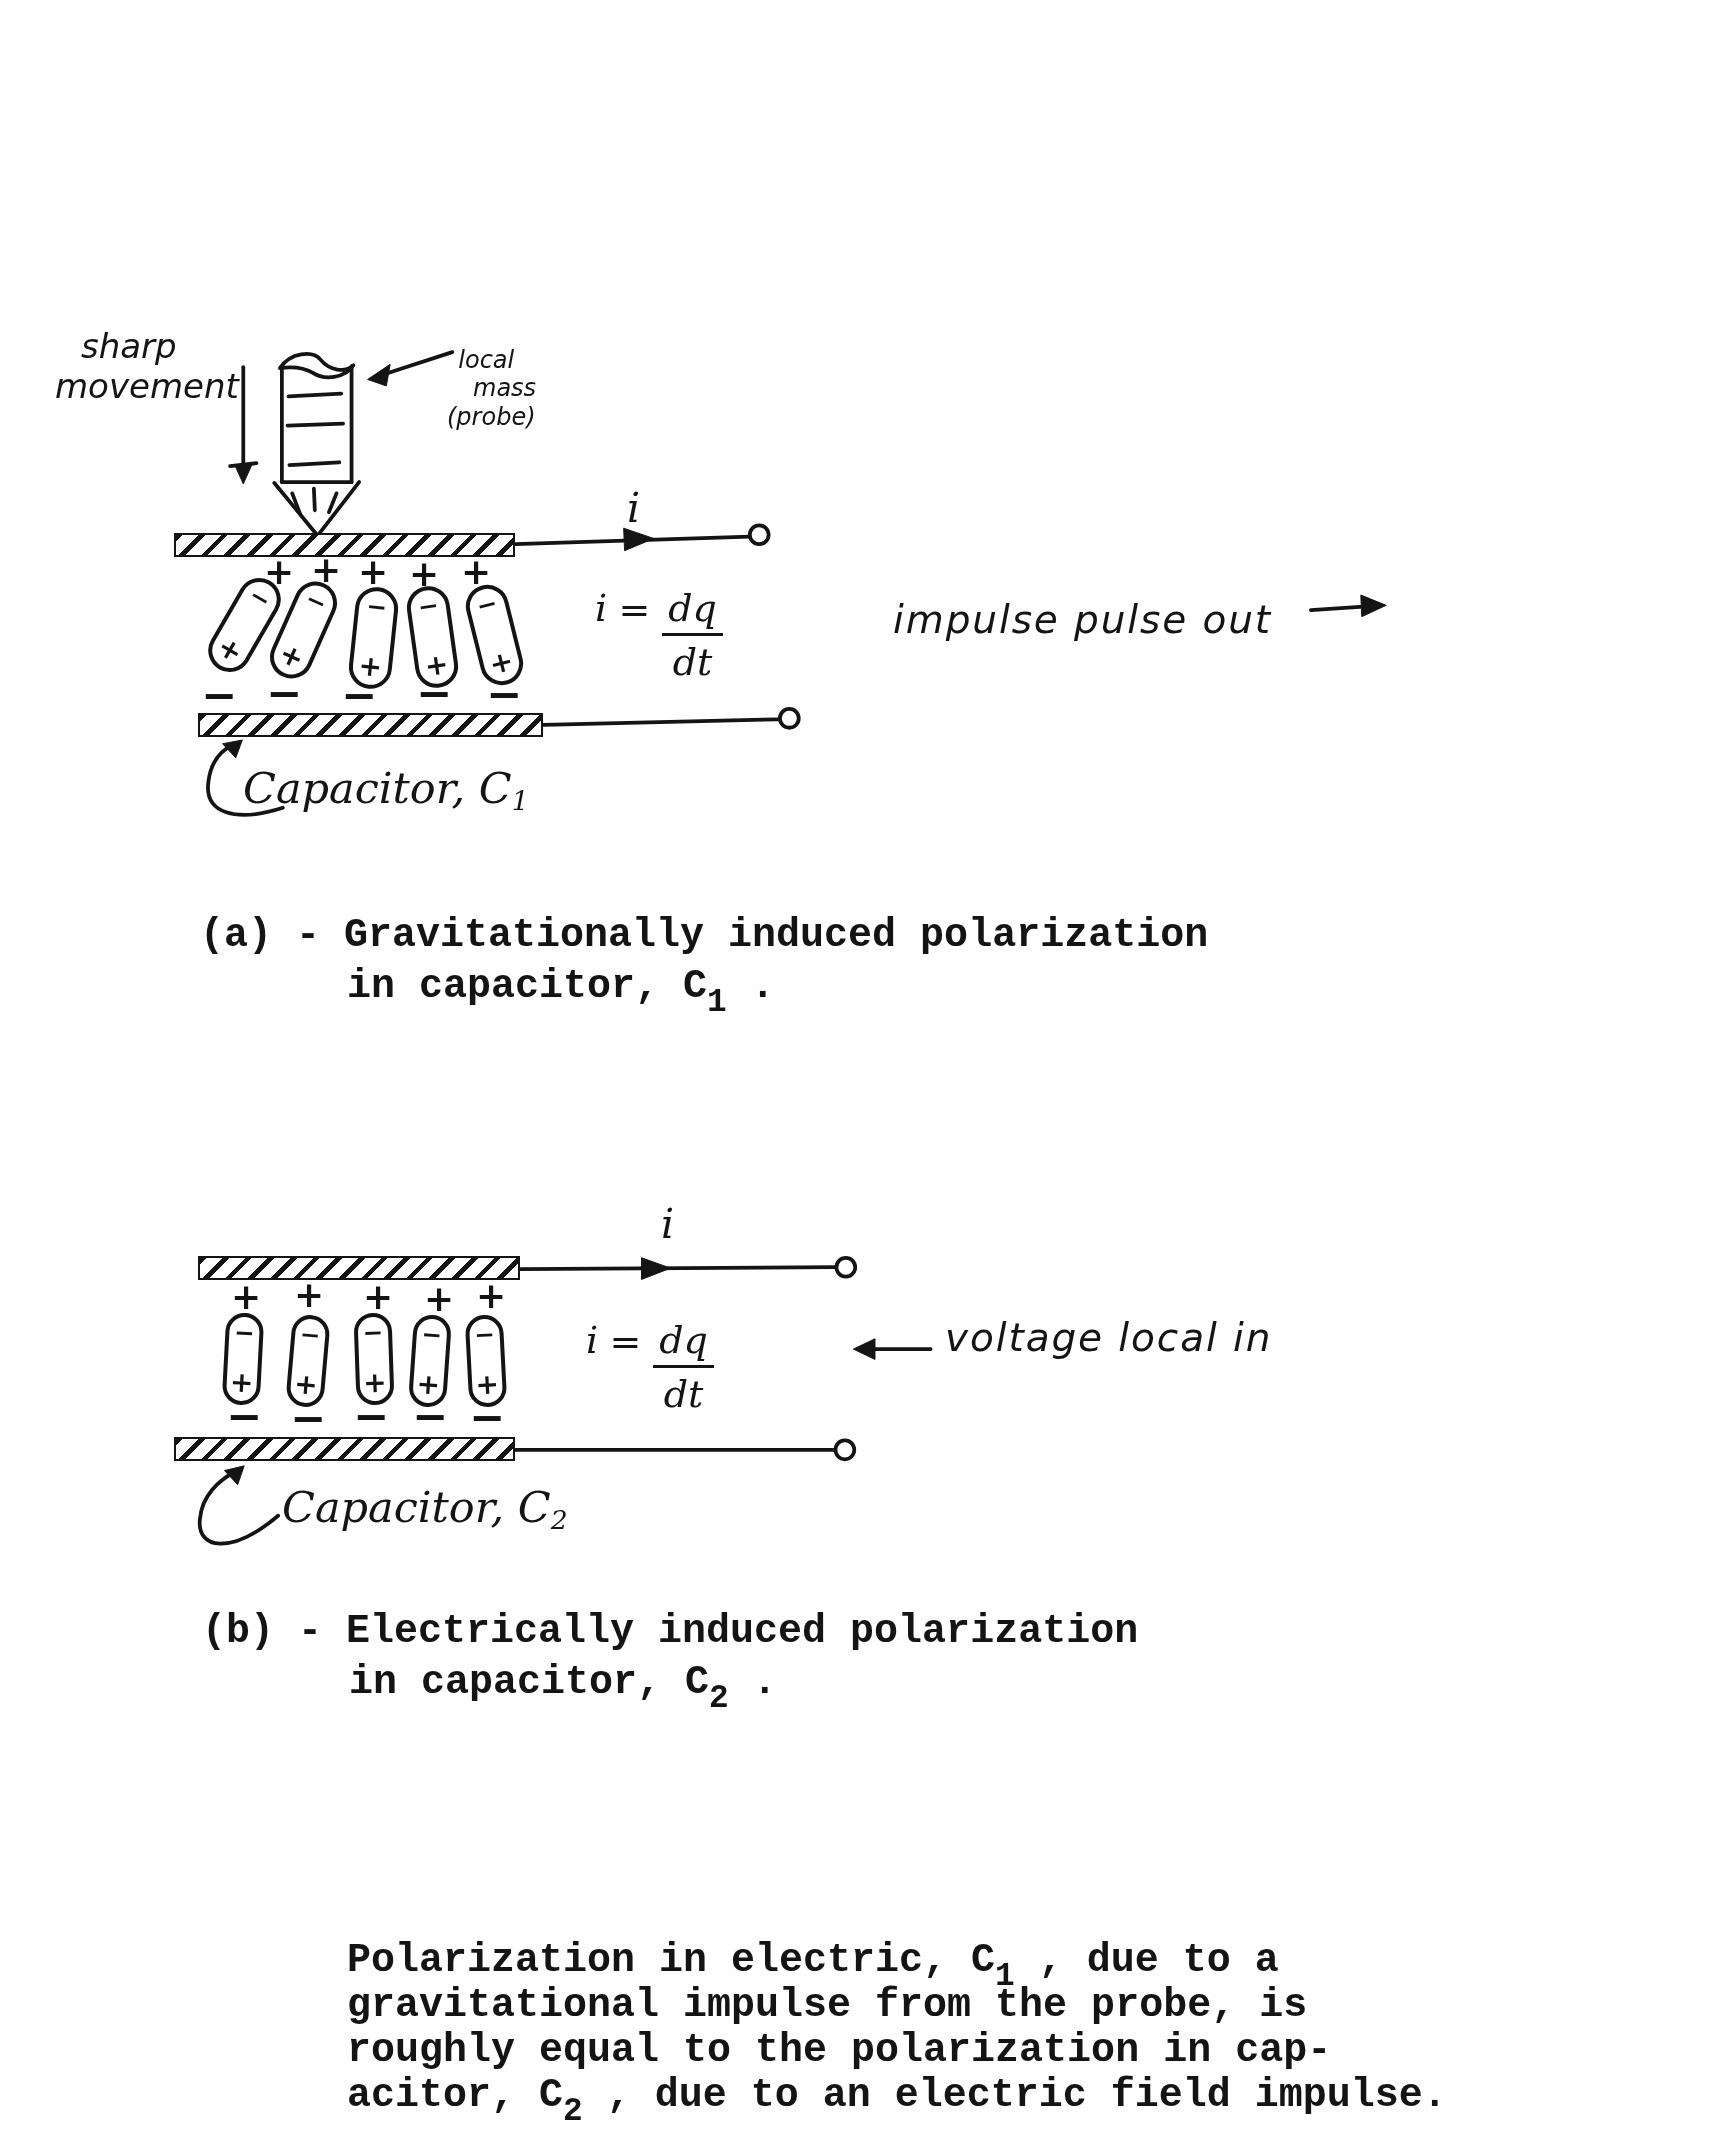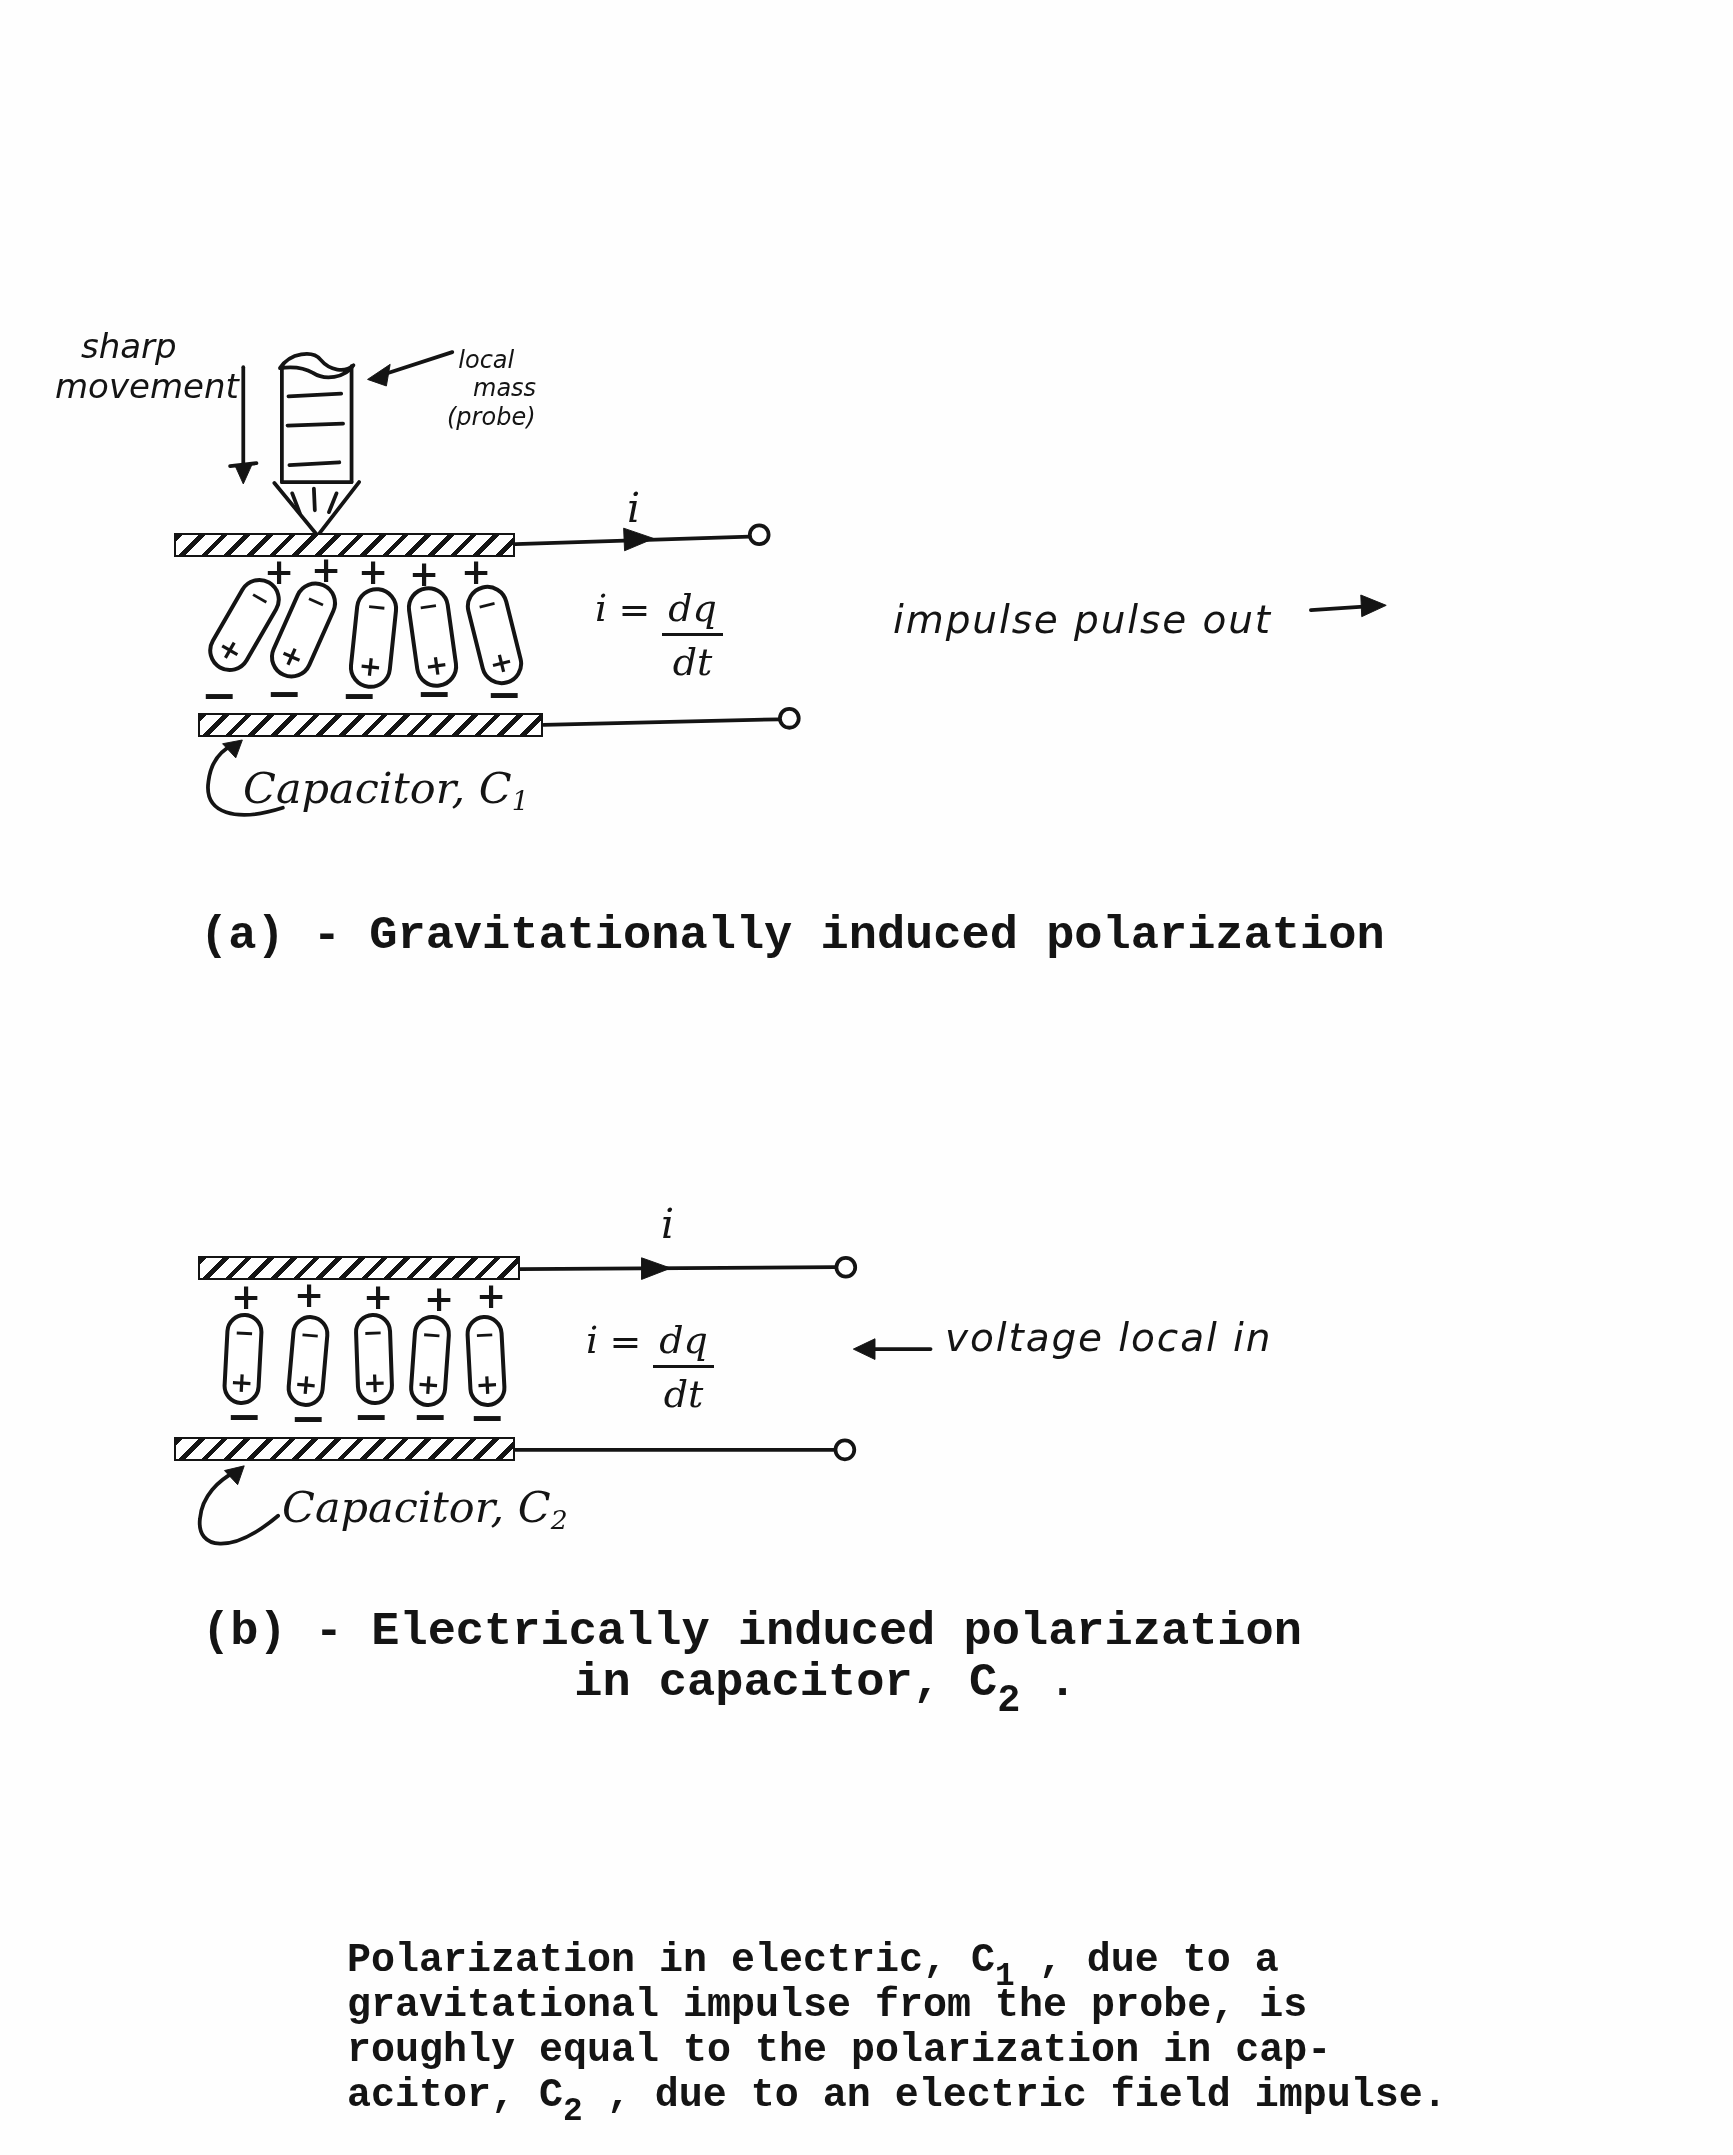--- a/index.html
+++ b/index.html
@@ -57,21 +57,21 @@
   .formula { position:absolute; display:flex; align-items:flex-start; gap:11.3px;
              font:italic 38px "DejaVu Serif", serif; }
   .formula .f-eq { padding-top:1.9px; }
   .frac { display:inline-flex; flex-direction:column; align-items:center; }
   .frac .num { border-bottom:3.8px solid #141414; padding:0 6.6px 2.8px; }
   .frac .den { padding-top:3.8px;text-align:center; }
 
   
   .typed { position:absolute; font-family:"Liberation Mono", monospace;
            font-weight:700; color:#141414; }
-  .cap   { font-size:47px; line-height:51px;text-align:center; }
+  .cap   { font-size:40px; line-height:51px; }
   .cap .l2 { display:block; margin-left:147px; }
   .para  { font-size:40px; line-height:45px; }
   .para span.line { display:block; }
   sub.ts { font-size:0.82em; line-height:0; vertical-align:-0.42em; }
 </style>
 </head>
 <body>
 
 <div class="page">
 
@@ -238,20 +238,21 @@
   </div>
 
   <span class="hand" style="left:893px;top:597px;font-size:39px;letter-spacing:1.9px;">impulse pulse out</span>
 
   <div class="hand script" style="left:243px;top:763px;font-size:43px;">
     <span>Capacitor, C</span><sub class="hs">1</sub>
   </div>
 
   <div class="typed cap" style="left:200px;top:910px;">
     <span>(a) - Gravitationally induced polarization</span>
+    <span class="l2"><span>in capacitor, C</span><sub class="ts">1</sub><span> .</span></span>
   </div>
 
   <span class="hand script" style="left:661px;top:1200px;font-size:41px;">i</span>
 
   <div class="formula" style="left:586px;top:1318px;">
     <span>i</span>
     <span class="f-eq">=</span>
     <span class="frac">
         <span class="num">dq</span>
         <span class="den">dt</span>

